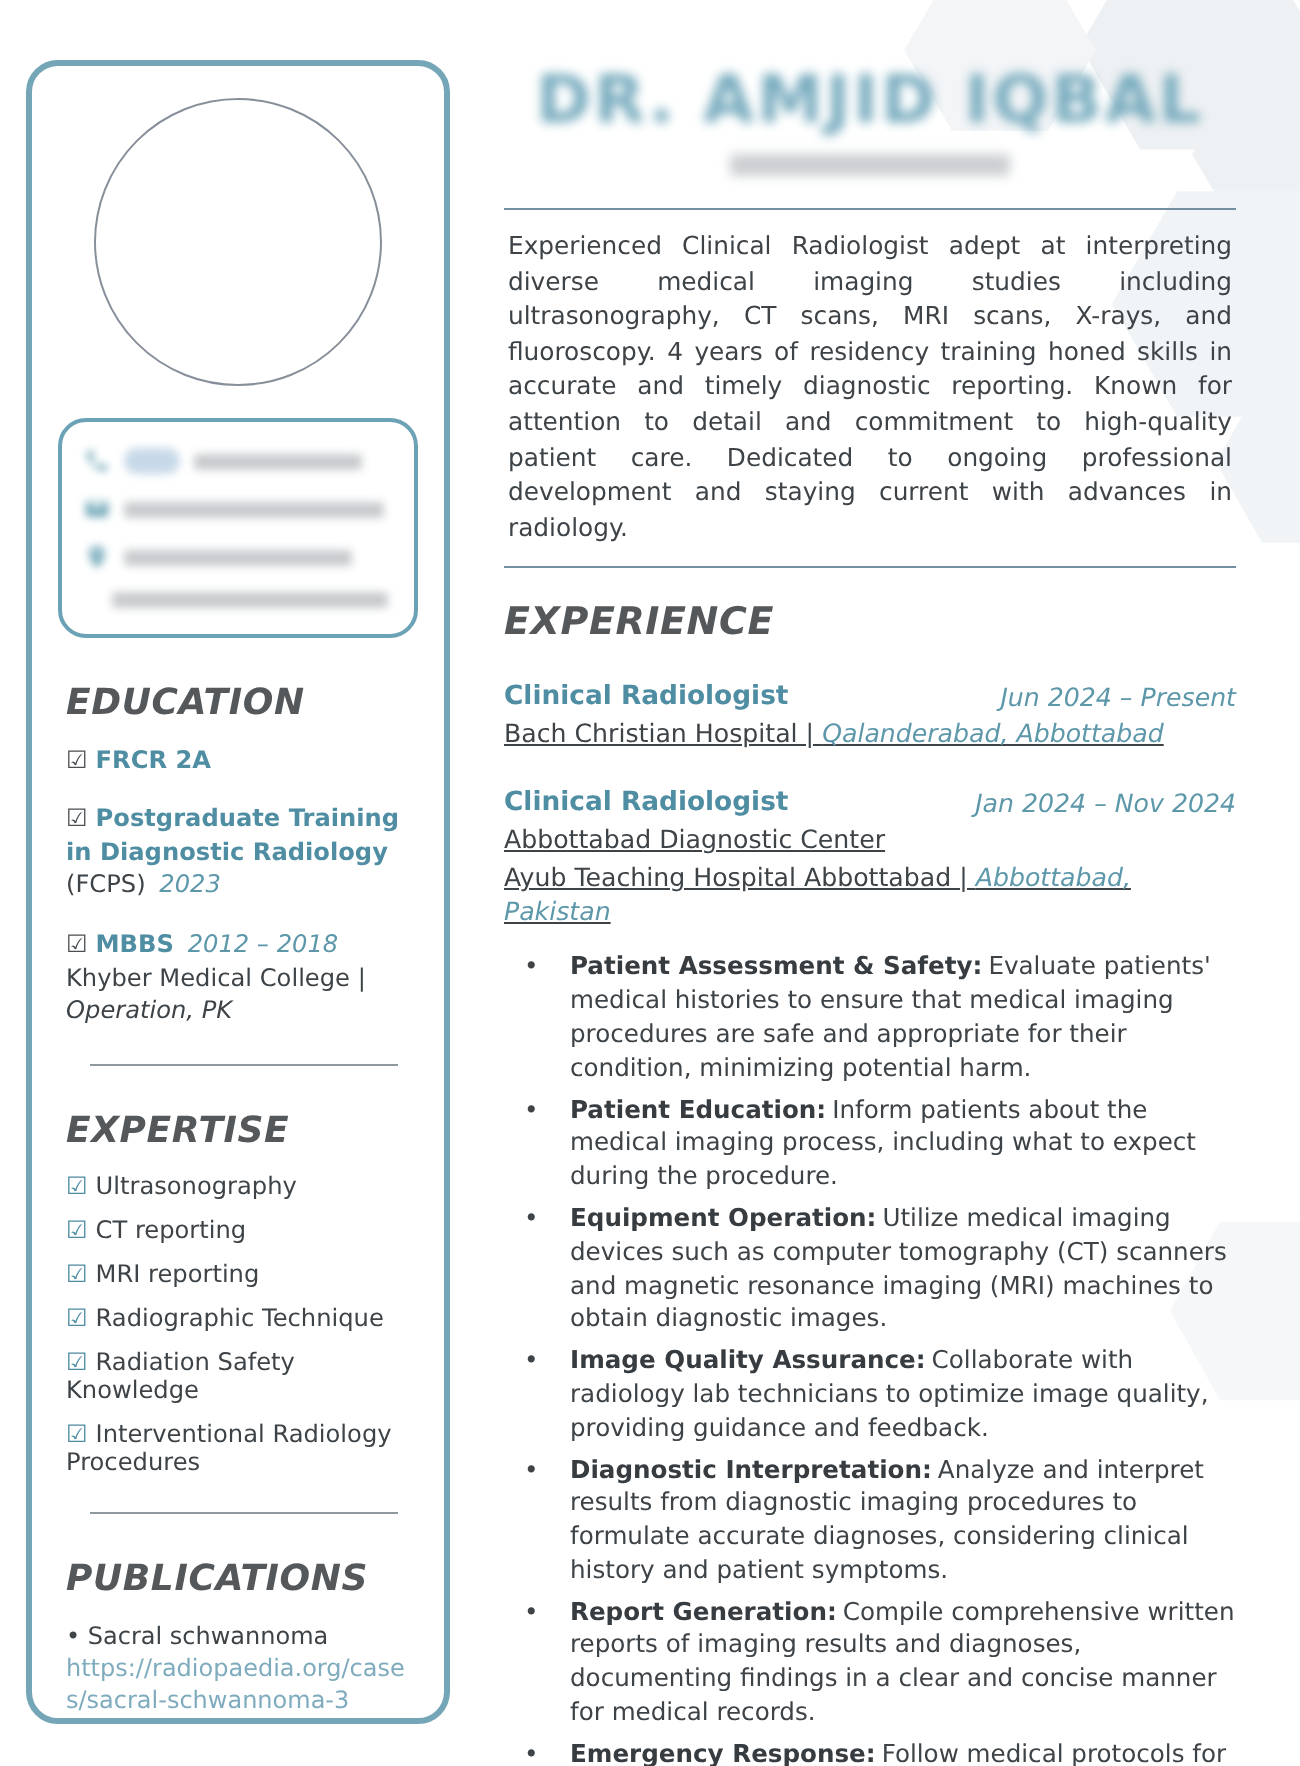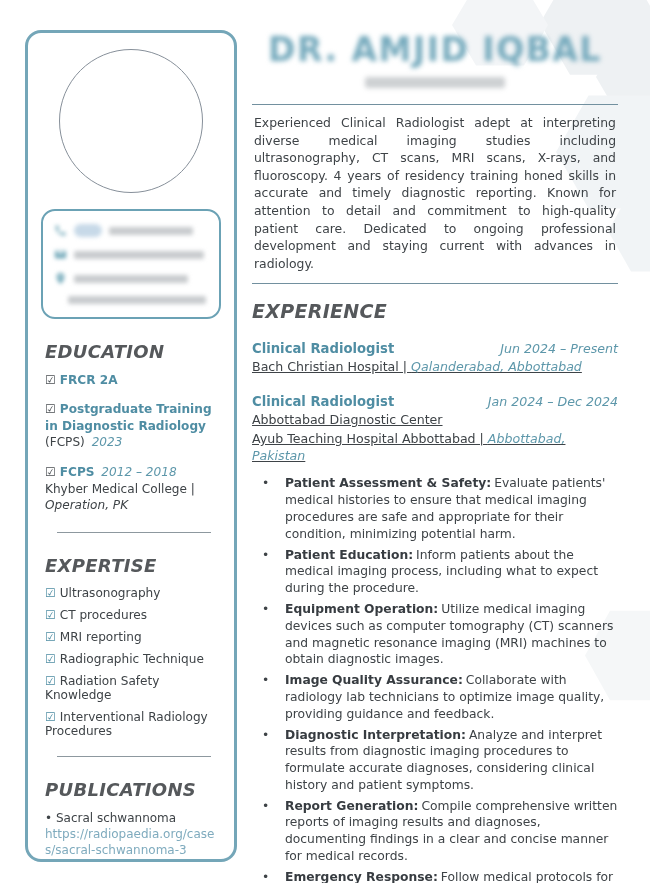--- a/index.html
+++ b/index.html
@@ -3,21 +3,21 @@
 <meta charset="utf-8">
 <style>
   html,body{margin:0;padding:0;background:#ffffff;}
   body{width:650px;height:883px;position:relative;overflow:hidden;
        font-family:"DejaVu Sans","Liberation Sans",sans-serif;color:#3e4347;}
 
   
   .hex{position:absolute;clip-path:polygon(25% 3%,75% 3%,100% 50%,75% 97%,25% 97%,0 50%);z-index:0;}
 
   
-  .sidebar{position:absolute;left:25px;top:30px;width:212px;height:832px;box-sizing:border-box;
+  .sidebar{position:absolute;left:13px;top:30px;width:212px;height:832px;box-sizing:border-box;
            border:3px solid #74a6b8;border-radius:16px;padding:10px 13px;background:#fff;z-index:1;}
   .photo{width:142px;height:142px;border:1.3px solid #87909a;border-radius:50%;margin:6px auto 16px;background:#fff;}
   .contact{width:180px;height:110px;border:2.5px solid #6ba2b5;border-radius:14px;margin:0 auto;
            box-sizing:border-box;padding:13px 11px;display:flex;flex-direction:column;justify-content:space-between;}
   .c-row{display:flex;align-items:center;gap:7px;filter:blur(2.2px);}
   .bar{height:8px;background:#9aa0a5;opacity:.55;border-radius:2px;}
   .pill{width:28px;height:13px;border-radius:7px;background:#b9cfe2;opacity:.8;}
   .c-ic{width:13px;height:13px;flex:0 0 13px;color:#64a0b2;}
   .side-h{font-size:18px;font-style:italic;font-weight:bold;color:#55585b;letter-spacing:.3px;margin:22px 0 10px;padding-left:4px;}
   .edu{padding-left:4px;font-size:12.1px;line-height:16.4px;margin-bottom:13px;}
@@ -97,30 +97,30 @@
     <span class="cb">☑</span><span class="edu-title">FRCR 2A</span>
   </div>
 
   <div class="edu">
     <span class="cb">☑</span><span class="edu-title">Postgraduate Training in Diagnostic Radiology</span>
     <span class="edu-paren">(FCPS)</span>
     <span class="edu-date">2023</span>
   </div>
 
   <div class="edu">
-    <span class="cb">☑</span><span class="edu-title">FCPS</span>
+    <span class="cb">☑</span><span class="edu-title">MBBS</span>
     <span class="edu-date">2012 – 2018</span>
     <div class="edu-sub"><span>Khyber Medical College | </span><span class="it">Operation, PK</span></div>
   </div>
 
   <hr class="side-div">
 
   <div class="side-h">EXPERTISE</div>
   <div class="exp-item"><span class="cb teal">☑</span><span>Ultrasonography</span></div>
-  <div class="exp-item"><span class="cb teal">☑</span><span>CT procedures</span></div>
+  <div class="exp-item"><span class="cb teal">☑</span><span>CT reporting</span></div>
   <div class="exp-item"><span class="cb teal">☑</span><span>MRI reporting</span></div>
   <div class="exp-item"><span class="cb teal">☑</span><span>Radiographic Technique</span></div>
   <div class="exp-item"><span class="cb teal">☑</span><span>Radiation Safety Knowledge</span></div>
   <div class="exp-item"><span class="cb teal">☑</span><span>Interventional Radiology Procedures</span></div>
 
   <hr class="side-div">
 
   <div class="side-h">PUBLICATIONS</div>
   <div class="pub">
     <span class="pub-text">Sacral schwannoma</span>
@@ -141,21 +141,21 @@
   <div class="sec-h">EXPERIENCE</div>
 
   <div class="job-head">
     <span class="job-title">Clinical Radiologist</span>
     <span class="job-date">Jun 2024 – Present</span>
   </div>
   <div class="org-line"><span>Bach Christian Hospital | </span><span class="org-it">Qalanderabad, Abbottabad</span></div>
 
   <div class="job-head">
     <span class="job-title">Clinical Radiologist</span>
-    <span class="job-date">Jan 2024 – Dec 2024</span>
+    <span class="job-date">Jan 2024 – Nov 2024</span>
   </div>
   <div class="org-line">Abbottabad Diagnostic Center</div>
   <div class="org-line"><span>Ayub Teaching Hospital Abbottabad | </span><span class="org-it">Abbottabad, Pakistan</span></div>
 
   <ul class="bullets">
     <li><span class="b-label">Patient Assessment &amp; Safety:</span><span>Evaluate patients' medical histories to ensure that medical imaging procedures are safe and appropriate for their condition, minimizing potential harm.</span></li>
     <li><span class="b-label">Patient Education:</span><span>Inform patients about the medical imaging process, including what to expect during the procedure.</span></li>
     <li><span class="b-label">Equipment Operation:</span><span>Utilize medical imaging devices such as computer tomography (CT) scanners and magnetic resonance imaging (MRI) machines to obtain diagnostic images.</span></li>
     <li><span class="b-label">Image Quality Assurance:</span><span>Collaborate with radiology lab technicians to optimize image quality, providing guidance and feedback.</span></li>
     <li><span class="b-label">Diagnostic Interpretation:</span><span>Analyze and interpret results from diagnostic imaging procedures to formulate accurate diagnoses, considering clinical history and patient symptoms.</span></li>

